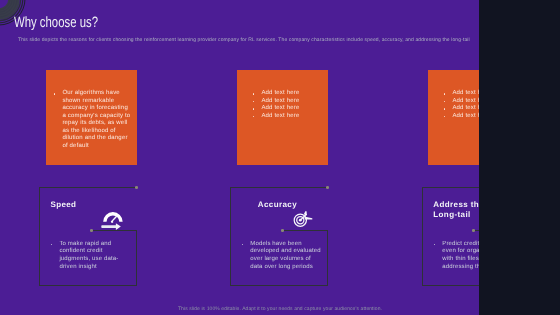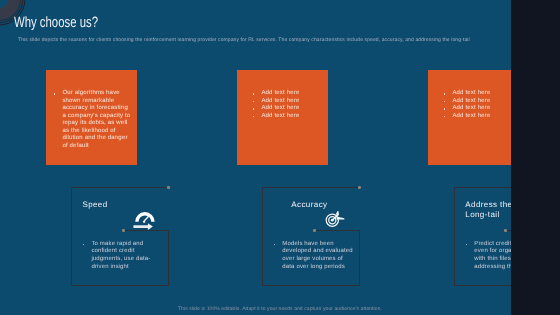--- a/index.html
+++ b/index.html
@@ -1,39 +1,39 @@
 <!DOCTYPE html>
 <html><head>
 <meta charset="utf-8">
 <style>
   html,body{margin:0;padding:0;}
   body{width:560px;height:315px;overflow:hidden;background:#111421;
        font-family:"Liberation Sans",sans-serif;
        -webkit-font-smoothing:antialiased;text-rendering:geometricPrecision;}
-  .slide{position:relative;width:479px;height:315px;background:#0c4a6e;overflow:hidden;padding-left:32px;}
+  .slide{position:relative;width:479px;height:315px;background:#4c1d95;overflow:hidden;}
 
   
   .deco{position:absolute;}
 
   .title{position:absolute;left:14px;top:14.2px;font-size:15px;font-weight:400;color:#eef0f5;
          transform:scaleX(0.757);transform-origin:left top;white-space:nowrap;}
   .subtitle{position:absolute;left:18px;top:36.8px;width:470px;font-size:5px;color:#adb2c2;line-height:6.5px;white-space:nowrap;letter-spacing:0.11px;}
 
   .obox{position:absolute;background:#dd5725;color:#fce9df;top:70px;width:91px;height:95px;}
   .obox ul{margin:0;padding:0;list-style:none;}
   .obox li{position:relative;padding-left:8.6px;font-size:6px;line-height:7.55px;letter-spacing:0.18px;}
   .obox li:before{content:"";position:absolute;left:0.1px;top:3.1px;width:1.3px;height:1.3px;background:#fce9df;border-radius:50%;}
   .obox .pad{padding:20.2px 5.6px 0 7.8px;}
   .obox.wide .pad{padding:20.2px 6px 0 15.8px;}
 
   .card{position:absolute;}
   .outer{position:absolute;border:1px solid #2e3137;}
   .inner{position:absolute;border:1px solid #2e3137;}
   .dot{position:absolute;width:2.6px;height:2.6px;border-radius:50%;background:#8a8876;}
-  .ctitle{position:absolute;white-space:pre-line;font-size:8px;font-weight:400;color:#f2f3f7;line-height:10px;letter-spacing:0.4px;}
+  .ctitle{position:absolute;white-space:pre-line;font-size:8px;font-weight:700;color:#f2f3f7;line-height:10px;letter-spacing:0.4px;}
   .cbody{position:absolute;font-size:6px;color:#cbd0dc;line-height:7.6px;letter-spacing:0.15px;}
 
   .cbullet{position:absolute;width:1.5px;height:1.5px;border-radius:50%;background:#c8ccd8;}
   .cicon{position:absolute;}
   .footer{position:absolute;left:0;top:306.2px;width:560px;text-align:center;font-size:5px;color:#8d93a5;letter-spacing:0.085px;}
 </style>
 </head>
 <body>
 
 <div class="slide">

